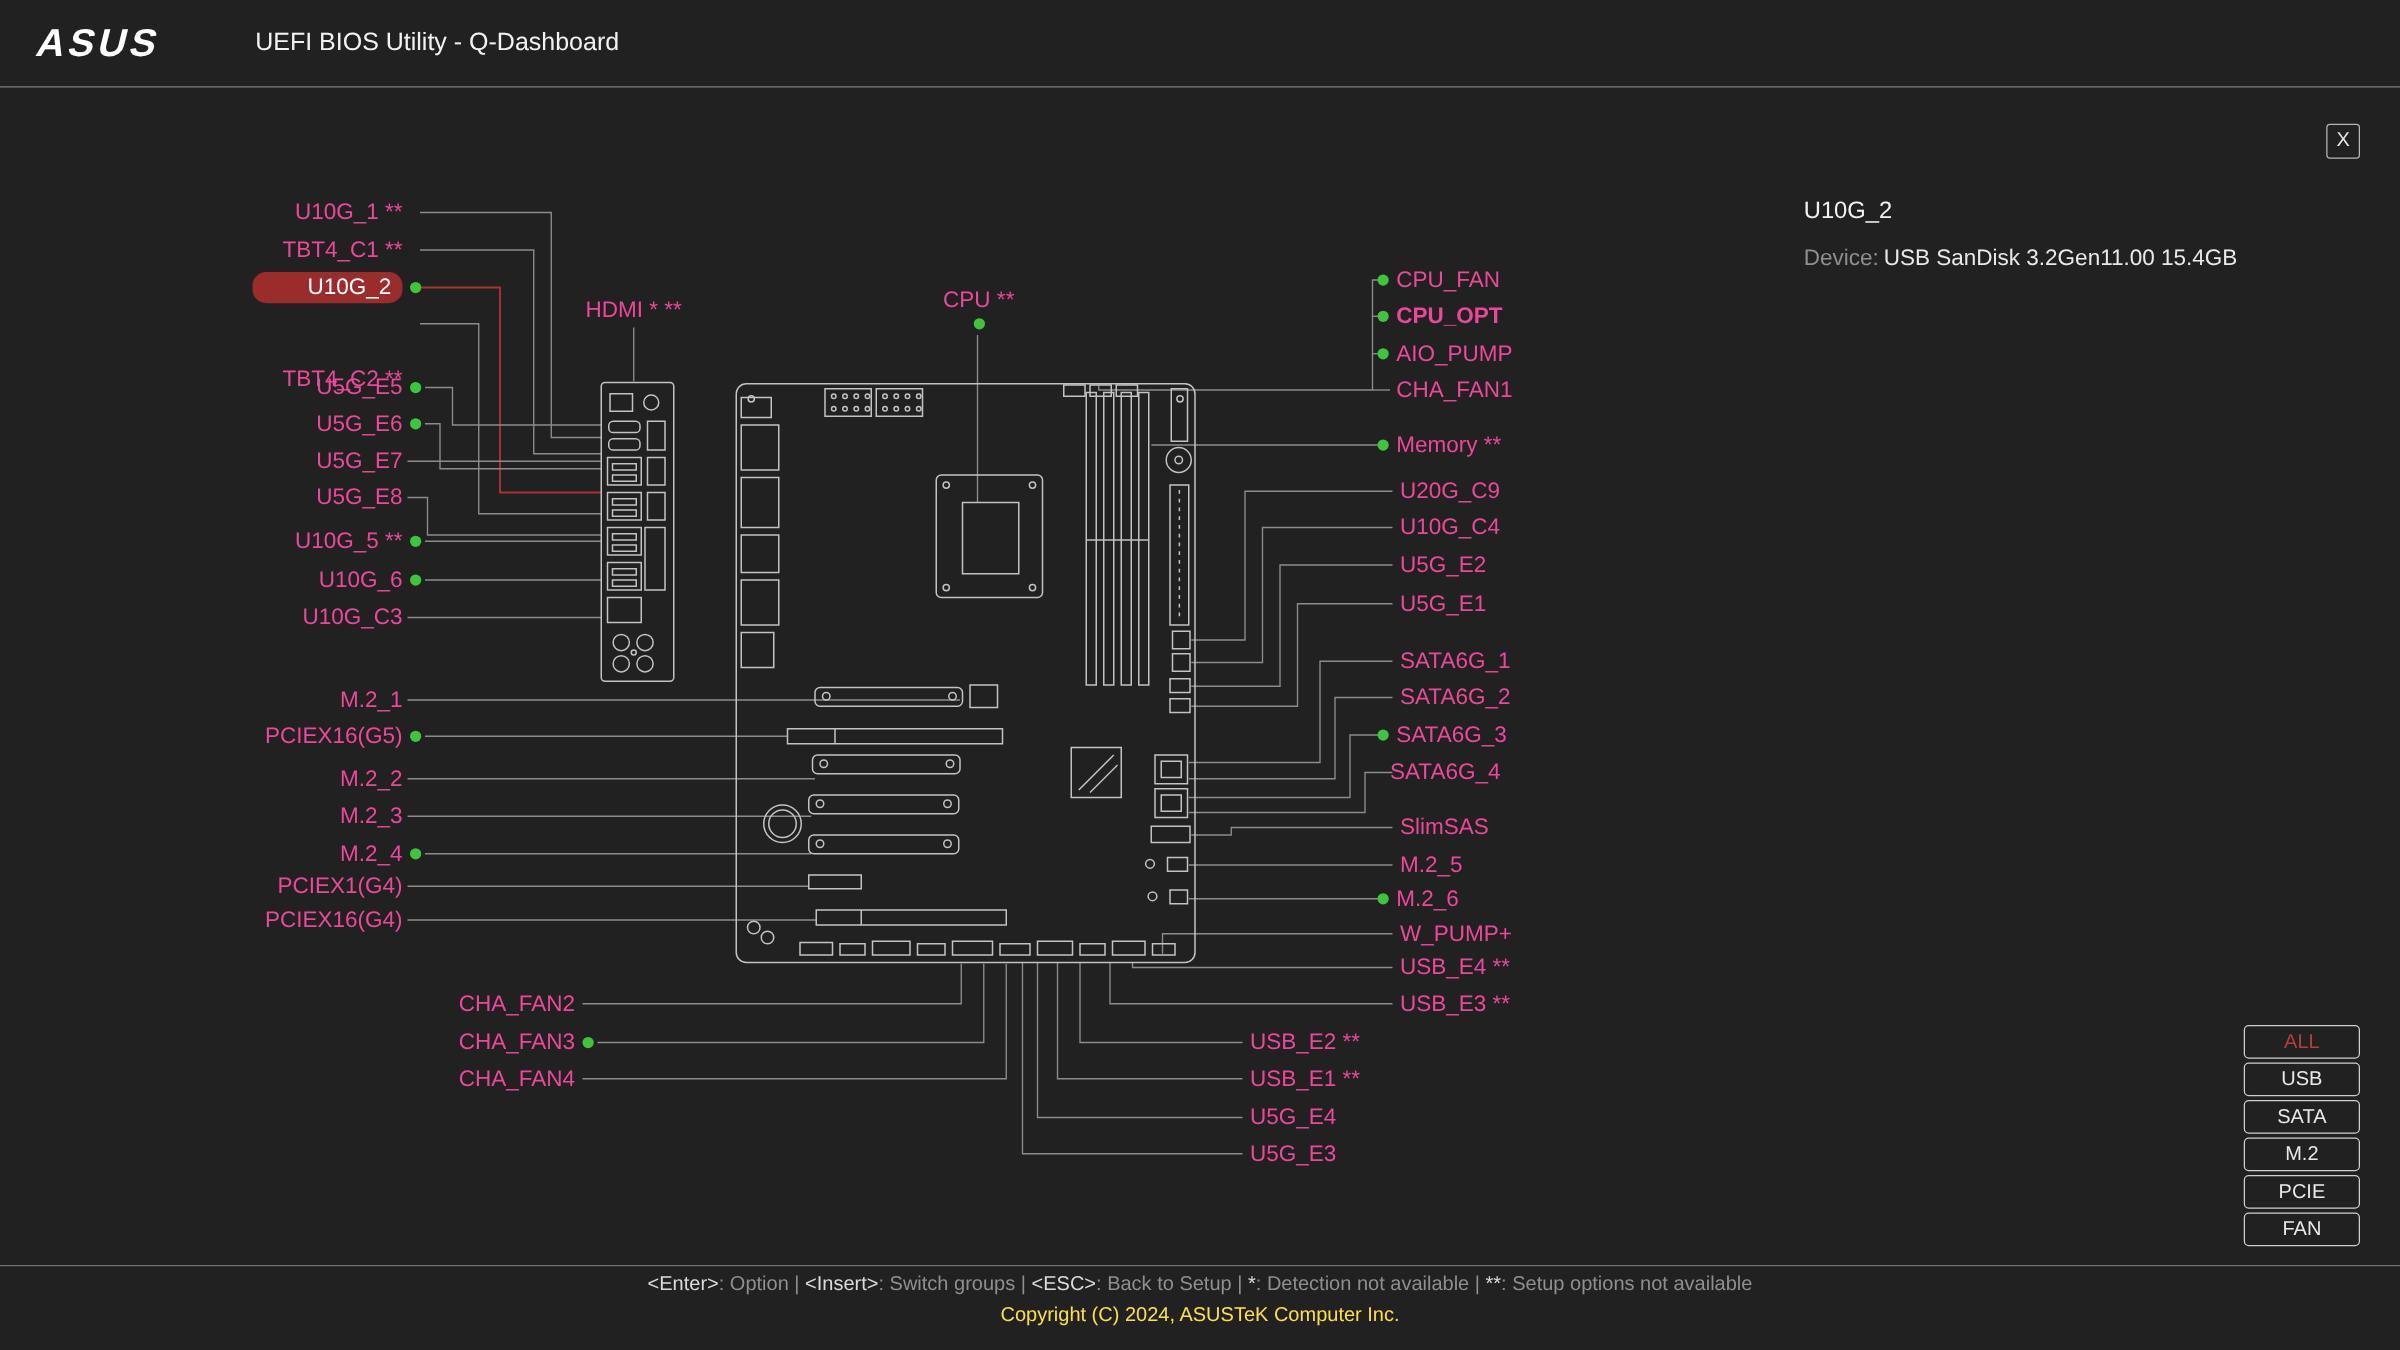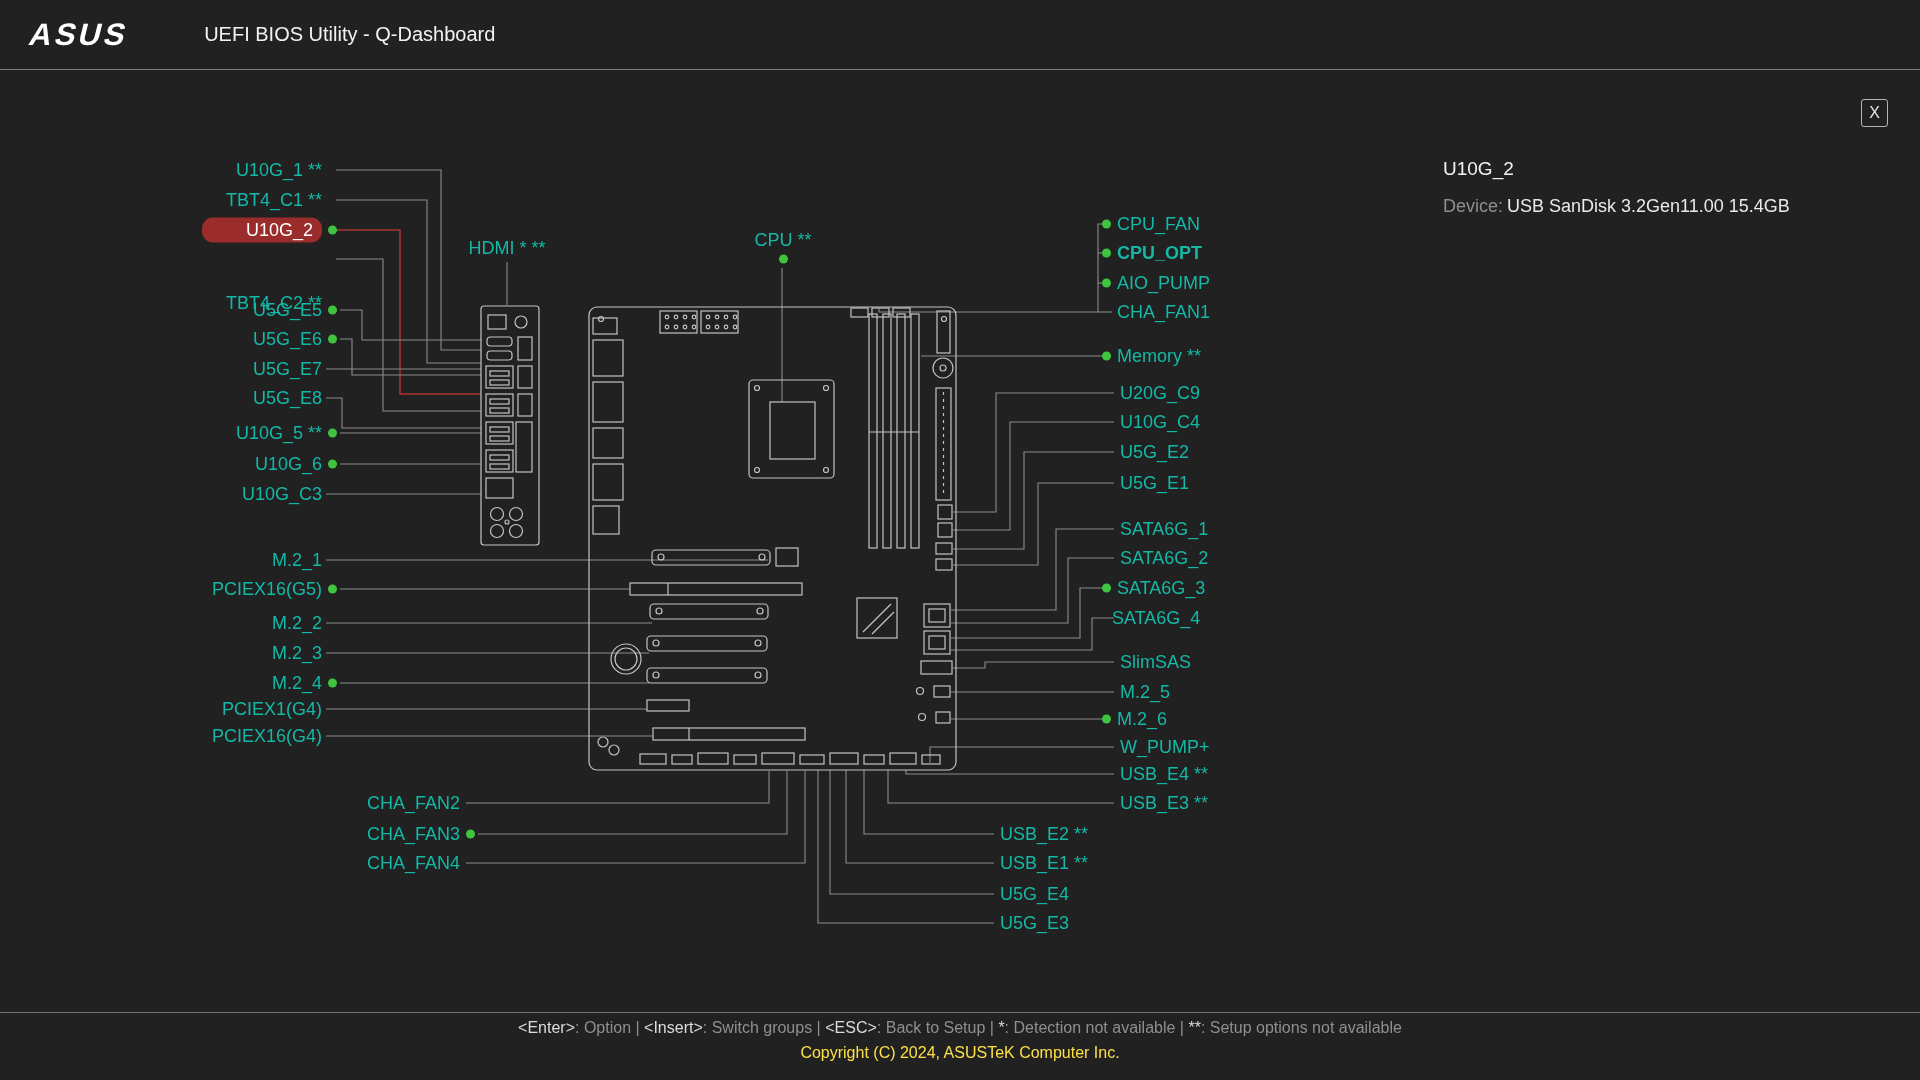--- a/index.html
+++ b/index.html
@@ -17,21 +17,21 @@
   .info-title{font-size:19px;color:#f2f2f2}
   .info-device{margin-top:16px;font-size:18px}
   .info-device .dim{color:var(--text-dim,#9a9a9a);margin-right:4px}
 
   #diagram{position:absolute;top:0;left:0;z-index:1}
   #board-art{stroke:var(--line,#c3c3c3)}
   .leader{fill:none;stroke:var(--leader,#8c8c8c);stroke-width:1.1}
   .selected-leader{stroke:var(--red-line,#a83434);stroke-width:1.5}
 
   #labels-layer{position:absolute;inset:0;z-index:3;pointer-events:none}
-  .port-label{position:absolute;transform:translateY(-50%);display:flex;align-items:center;font-size:18px;color:#14b8a6;white-space:nowrap;pointer-events:auto;cursor:default}
+  .port-label{position:absolute;transform:translateY(-50%);display:flex;align-items:center;font-size:18px;color:#ec4899;white-space:nowrap;pointer-events:auto;cursor:default}
   .side-center{transform:translate(-50%,-50%)}
   .dot{width:9px;height:9px;border-radius:50%;background:var(--green-dot,#3fc43f);flex:0 0 auto}
   .dot-after{position:absolute;right:-15px}
   .dot-before{position:absolute;left:-15px}
   .dot-below{position:absolute;top:calc(100% + 4px);left:50%;transform:translateX(-50%)}
   .port-label.selected{background:var(--selected-red,#9b2c2c);border-radius:11px;padding:2px 9px 2px 44px;color:#ffffff}
 
   .filters{position:absolute;left:1795px;top:820px;display:flex;flex-direction:column;gap:3px;z-index:4}
   .filter-btn{width:93px;height:27px;background:transparent;border:1px solid #cfcfcf;border-radius:4px;color:#e8e8e8;font-size:16px;font-family:inherit;cursor:pointer;line-height:1}
   .filter-btn.active{color:var(--active-filter-text,#b04038)}
@@ -407,19 +407,27 @@
         <span>USB_E1 **</span>
       </div>
       <div class="port-label side-right" style="top: 894px; left: 1000px;">
         <span>U5G_E4</span>
       </div>
       <div class="port-label side-right" style="top: 923px; left: 1000px;">
         <span>U5G_E3</span>
       </div>
     </div>
 
+  <div class="filters" id="filters">
+      <button class="filter-btn active">ALL</button>
+      <button class="filter-btn">USB</button>
+      <button class="filter-btn">SATA</button>
+      <button class="filter-btn">M.2</button>
+      <button class="filter-btn">PCIE</button>
+      <button class="filter-btn">FAN</button>
+    </div>
 
   <footer class="app-footer">
     <div class="hints" id="hints"><span class="hint-key">&lt;Enter&gt;</span><span class="hint-desc">: Option</span><span class="hint-sep"> | </span><span class="hint-key">&lt;Insert&gt;</span><span class="hint-desc">: Switch groups</span><span class="hint-sep"> | </span><span class="hint-key">&lt;ESC&gt;</span><span class="hint-desc">: Back to Setup</span><span class="hint-sep"> | </span><span class="hint-key">*</span><span class="hint-desc">: Detection not available</span><span class="hint-sep"> | </span><span class="hint-key">**</span><span class="hint-desc">: Setup options not available</span></div>
     <div class="copyright">Copyright (C) 2024, ASUSTeK Computer Inc.</div>
   </footer>
 
 </div>
 
 </body></html>

